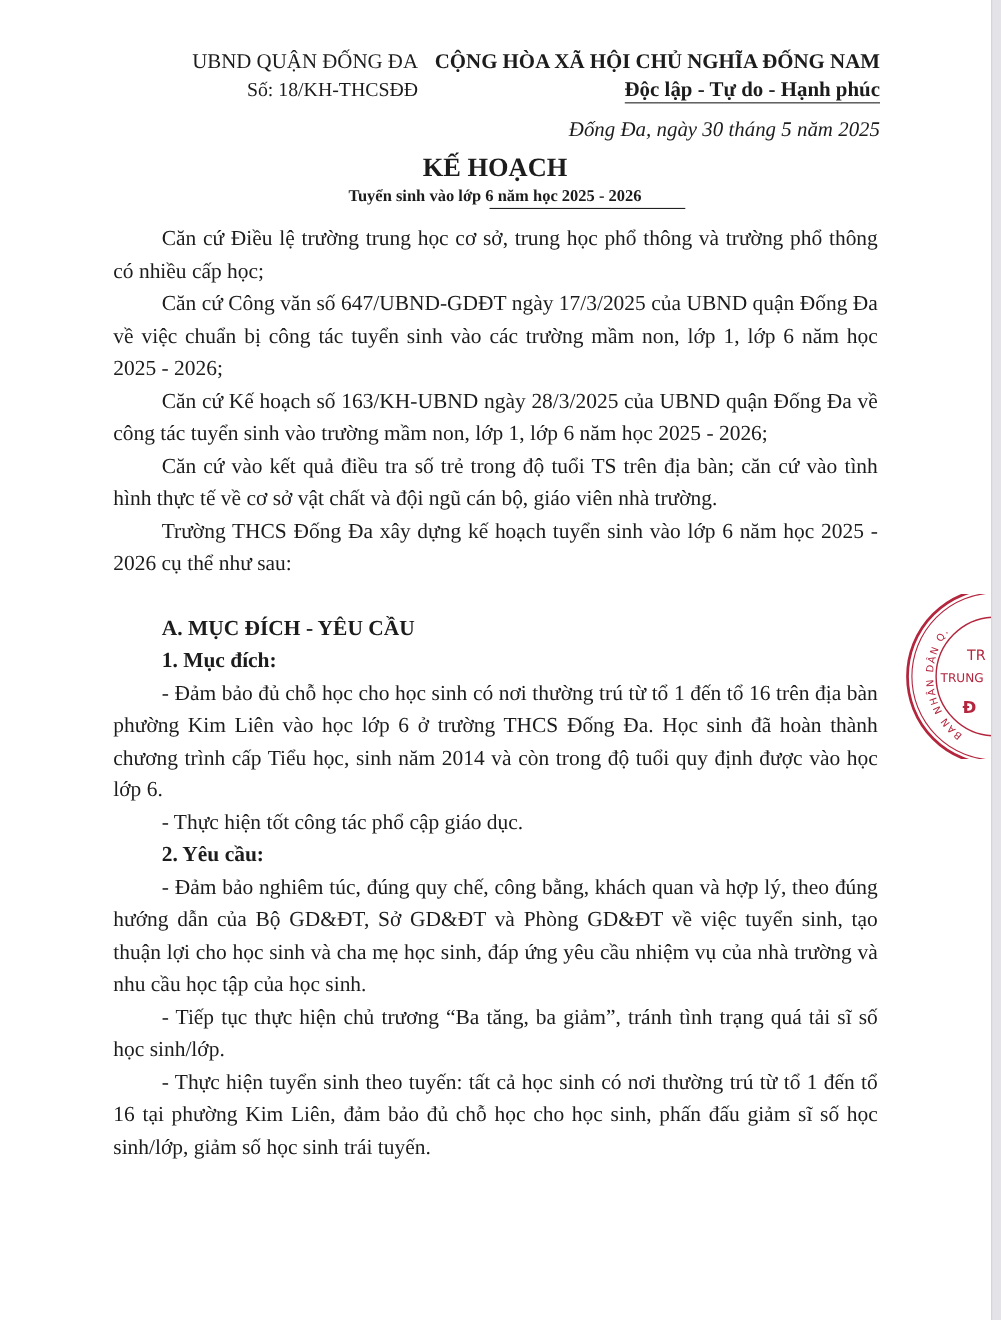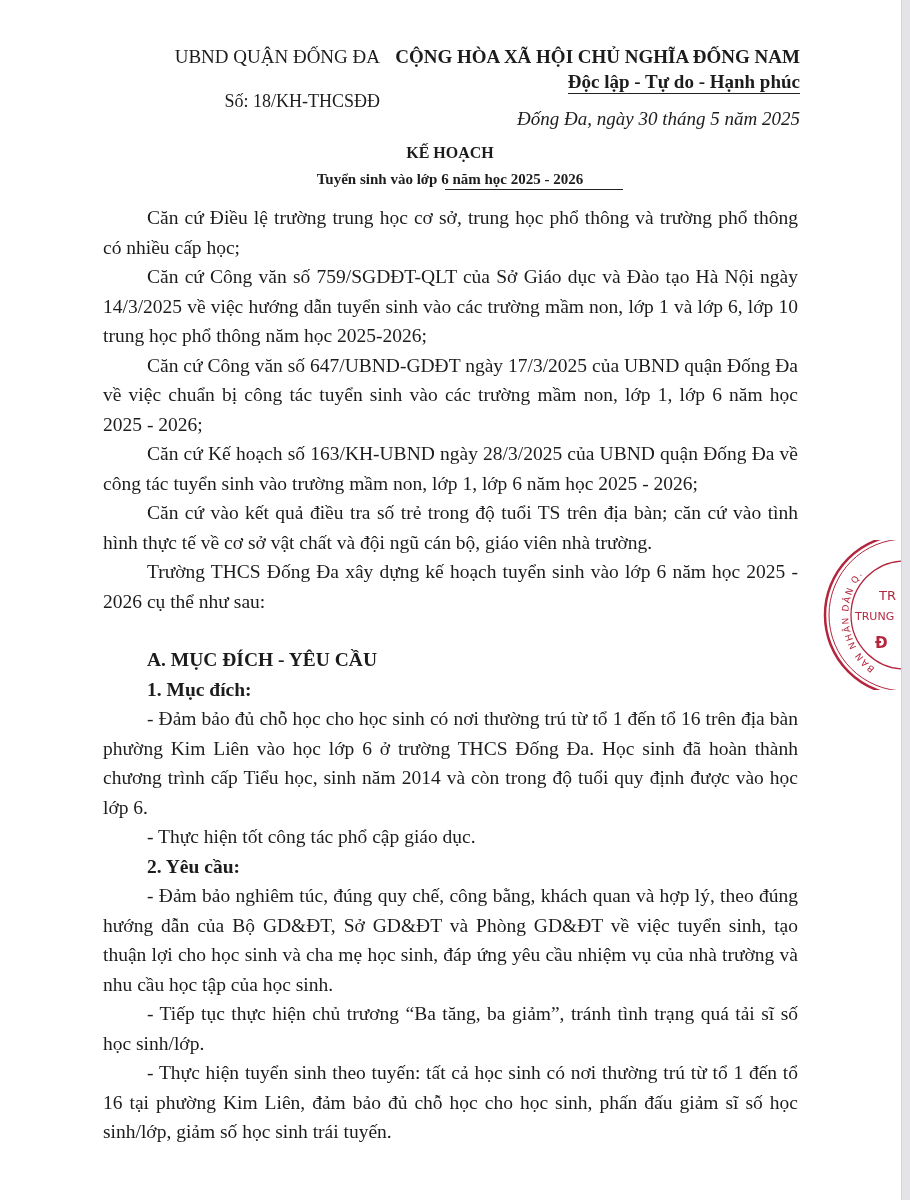--- a/index.html
+++ b/index.html
@@ -12,25 +12,25 @@
   .page { position: absolute; left: 0; top: 0; width: 901px; height: 1200px; background: #ffffff; }
   .edge { position: absolute; left: 901px; top: 0; width: 9px; height: 1200px; background: #e4e4e8; border-left: 1px solid #d2d2d8; }
 
   .hdr-left { position: absolute; left: 100px; top: 44px; width: 280px; text-align: center; }
   .hdr-right { position: absolute; left: 380px; top: 44px; width: 420px; text-align: center; }
   .hdr-line { font-size: 19px; line-height: 25px; white-space: nowrap; text-align: right; }
   .b { font-weight: bold; }
   .ul-wrap { display: inline-block; position: relative; }
   .ul-left { position: absolute; left: 38px; right: 72px; bottom: -1px; border-bottom: 1.5px solid #222; }
   .ul-right { position: absolute; left: 0; right: 0; bottom: 0px; border-bottom: 1.5px solid #222; }
-  .num { margin-top: 20px; font-size: 18px; }
+  .num { margin-top: 0; font-size: 18px; }
   .date { margin-top: 12px; font-size: 19px; font-style: italic; }
 
   .title-block { position: absolute; left: 100px; top: 140px; width: 700px; text-align: center; }
-  .title { font-size: 16px; font-weight: bold; line-height: 26px; }
+  .title { font-size: 24px; font-weight: bold; line-height: 26px; }
   .subtitle { font-size: 15px; font-weight: bold; line-height: 26px; position: relative; display: inline-block; }
   .sub-ul { position: absolute; left: 128px; width: 178px; bottom: 2px; border-bottom: 1.3px solid #222; }
 
   .body { position: absolute; left: 103px; top: 203px; width: 695px; font-size: 19.5px; line-height: 29.5px; text-align: justify; }
   .p { text-indent: 44px; margin: 0; }
   .gap { height: 29px; }
   .h2 { font-weight: bold; text-indent: 44px; margin: 0; }
 
   .stamp { position: absolute; left: 805px; top: 540px; width: 96px; height: 150px; overflow: hidden; }
 </style>
@@ -58,21 +58,20 @@
   <div class="title-block">
     <div class="title">KẾ HOẠCH</div>
     <div class="subtitle">
       <span>Tuyển sinh vào lớp 6 năm học 2025 - 2026</span>
       <span class="sub-ul"></span>
     </div>
   </div>
 
   <div class="body">
     <p class="p">Căn cứ Điều lệ trường trung học cơ sở, trung học phổ thông và trường phổ thông có nhiều cấp học;</p>
-    <p class="p">Căn cứ Công văn số 759/SGDĐT-QLT của Sở Giáo dục và Đào tạo Hà Nội ngày 14/3/2025 về việc hướng dẫn tuyển sinh vào các trường mầm non, lớp 1 và lớp 6, lớp 10 trung học phổ thông năm học 2025-2026;</p>
     <p class="p">Căn cứ Công văn số 647/UBND-GDĐT ngày 17/3/2025 của UBND quận Đống Đa về việc chuẩn bị công tác tuyển sinh vào các trường mầm non, lớp 1, lớp 6 năm học 2025 - 2026;</p>
     <p class="p">Căn cứ Kế hoạch số 163/KH-UBND ngày 28/3/2025 của UBND quận Đống Đa về công tác tuyển sinh vào trường mầm non, lớp 1, lớp 6 năm học 2025 - 2026;</p>
     <p class="p">Căn cứ vào kết quả điều tra số trẻ trong độ tuổi TS trên địa bàn; căn cứ vào tình hình thực tế về cơ sở vật chất và đội ngũ cán bộ, giáo viên nhà trường.</p>
     <p class="p">Trường THCS Đống Đa xây dựng kế hoạch tuyển sinh vào lớp 6 năm học 2025 - 2026 cụ thể như sau:</p>
     <div class="gap"></div>
     <p class="h2">A. MỤC ĐÍCH - YÊU CẦU</p>
     <p class="h2">1. Mục đích:</p>
     <p class="p">- Đảm bảo đủ chỗ học cho học sinh có nơi thường trú từ tổ 1 đến tổ 16 trên địa bàn phường Kim Liên vào học lớp 6 ở trường THCS Đống Đa. Học sinh đã hoàn thành chương trình cấp Tiểu học, sinh năm 2014 và còn trong độ tuổi quy định được vào học lớp 6.</p>
     <p class="p">- Thực hiện tốt công tác phổ cập giáo dục.</p>
     <p class="h2">2. Yêu cầu:</p>

